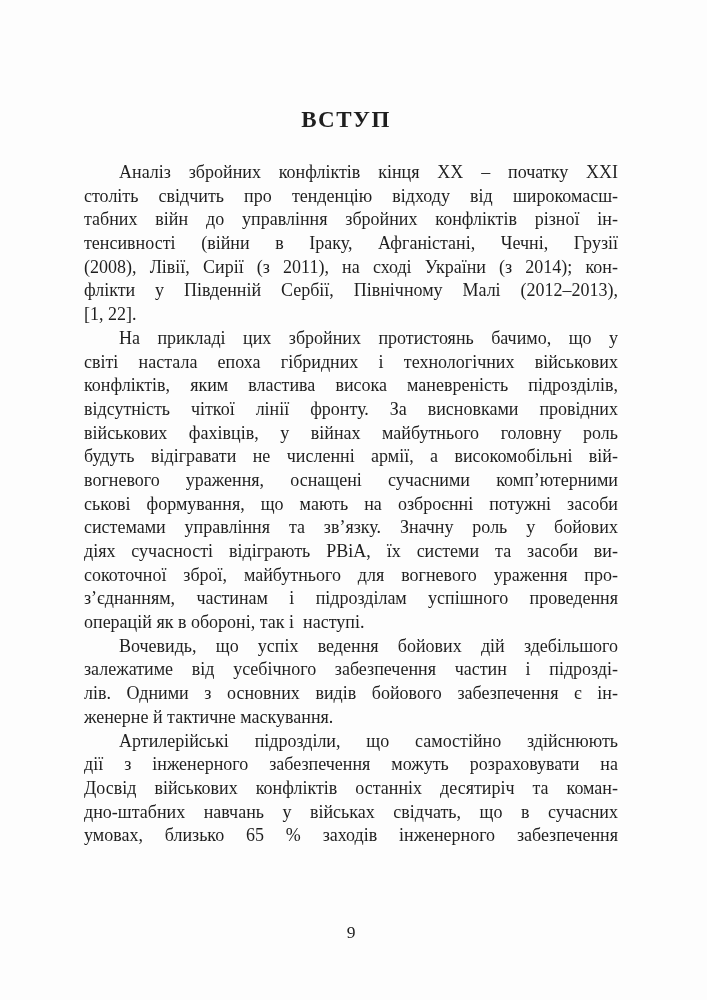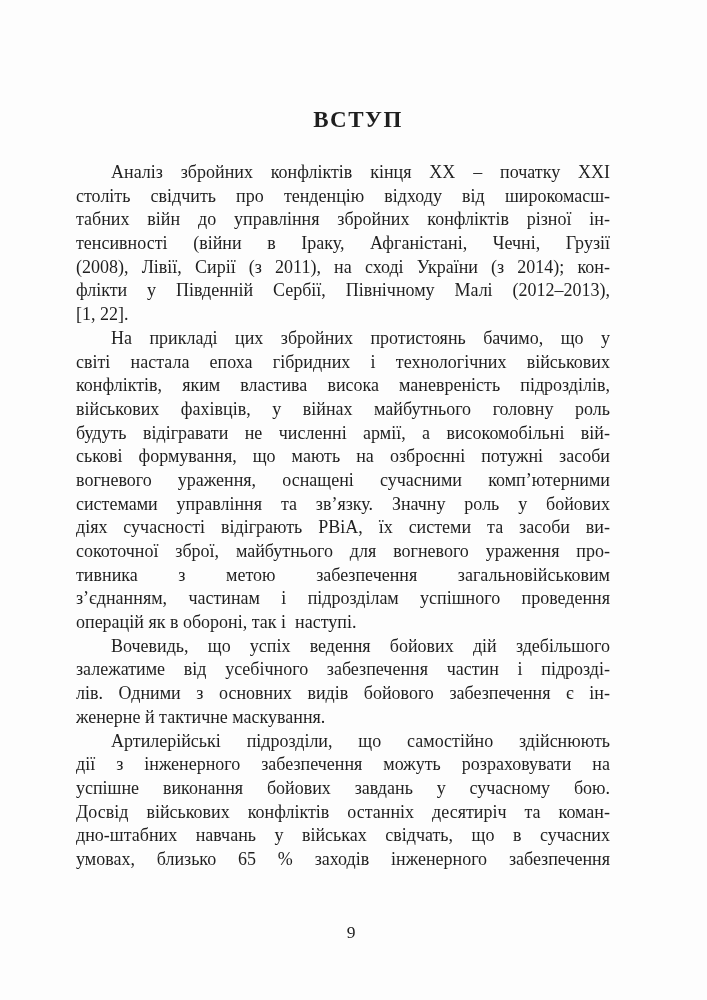--- a/index.html
+++ b/index.html
@@ -14,29 +14,29 @@
     color: var(--ink);
     overflow: hidden;
   }
   .page {
     position: relative;
     width: 707px; height: 1000px;
     background: var(--paper);
   }
   .title {
     position: absolute;
-    top: 107px; left: 100px; width: 516px;
+    top: 107px; left: 88px; width: 516px;
     text-align: center;
     font-size: 23px;
     font-weight: bold;
     letter-spacing: 1.5px;
   }
   .textblock {
     position: absolute;
-    top: 161px; left: 76px; width: 534px;
+    top: 161px; left: 84px; width: 534px;
     font-size: 18px;
   }
   .line {
     height: 23.7px;
     line-height: 23.7px;
     overflow: hidden;
     text-align: justify;
     text-align-last: justify;
     text-justify: inter-word;
   }
@@ -62,41 +62,40 @@
         <div class="line">табних війн до управління збройних конфліктів різної ін-</div>
         <div class="line">тенсивності (війни в Іраку, Афганістані, Чечні, Грузії</div>
         <div class="line">(2008), Лівії, Сирії (з 2011), на сході України (з 2014); кон-</div>
         <div class="line">флікти у Південній Сербії, Північному Малі (2012–2013),</div>
         <div class="line end">[1, 22].</div>
       </div>
       <div class="paragraph">
         <div class="line first">На прикладі цих збройних протистоянь бачимо, що у</div>
         <div class="line">світі настала епоха гібридних і технологічних військових</div>
         <div class="line">конфліктів, яким властива висока маневреність підрозділів,</div>
+        <div class="line">відсутність чіткої лінії фронту. За висновками провідних</div>
         <div class="line">військових фахівців, у війнах майбутнього головну роль</div>
         <div class="line">будуть відігравати не численні армії, а високомобільні вій-</div>
+        <div class="line">вогневого ураження, оснащені сучасними комп’ютерними</div>
         <div class="line">ськові формування, що мають на озброєнні потужні засоби</div>
-        <div class="line">вогневого ураження, оснащені сучасними комп’ютерними</div>
         <div class="line">системами управління та зв’язку. Значну роль у бойових</div>
         <div class="line">діях сучасності відіграють РВіА, їх системи та засоби ви-</div>
         <div class="line">сокоточної зброї, майбутнього для вогневого ураження про-</div>
-        <div class="line">тивника з метою забезпечення загальновійськовим</div>
         <div class="line">з’єднанням, частинам і підрозділам успішного проведення</div>
         <div class="line end">операцій як в обороні, так і&nbsp; наступі.</div>
       </div>
       <div class="paragraph">
         <div class="line first">Вочевидь, що успіх ведення бойових дій здебільшого</div>
         <div class="line">залежатиме від усебічного забезпечення частин і підрозді-</div>
         <div class="line">лів. Одними з основних видів бойового забезпечення є ін-</div>
         <div class="line end">женерне й тактичне маскування.</div>
       </div>
       <div class="paragraph">
         <div class="line first">Артилерійські підрозділи, що самостійно здійснюють</div>
         <div class="line">дії з інженерного забезпечення можуть розраховувати на</div>
-        <div class="line">успішне виконання бойових завдань у сучасному бою.</div>
         <div class="line">Досвід військових конфліктів останніх десятиріч та коман-</div>
         <div class="line">дно-штабних навчань у військах свідчать, що в сучасних</div>
         <div class="line">умовах, близько 65 % заходів інженерного забезпечення</div>
       </div>
     </div>
 
   <div class="pagenum">9</div>
 </div>
 
 </body></html>

